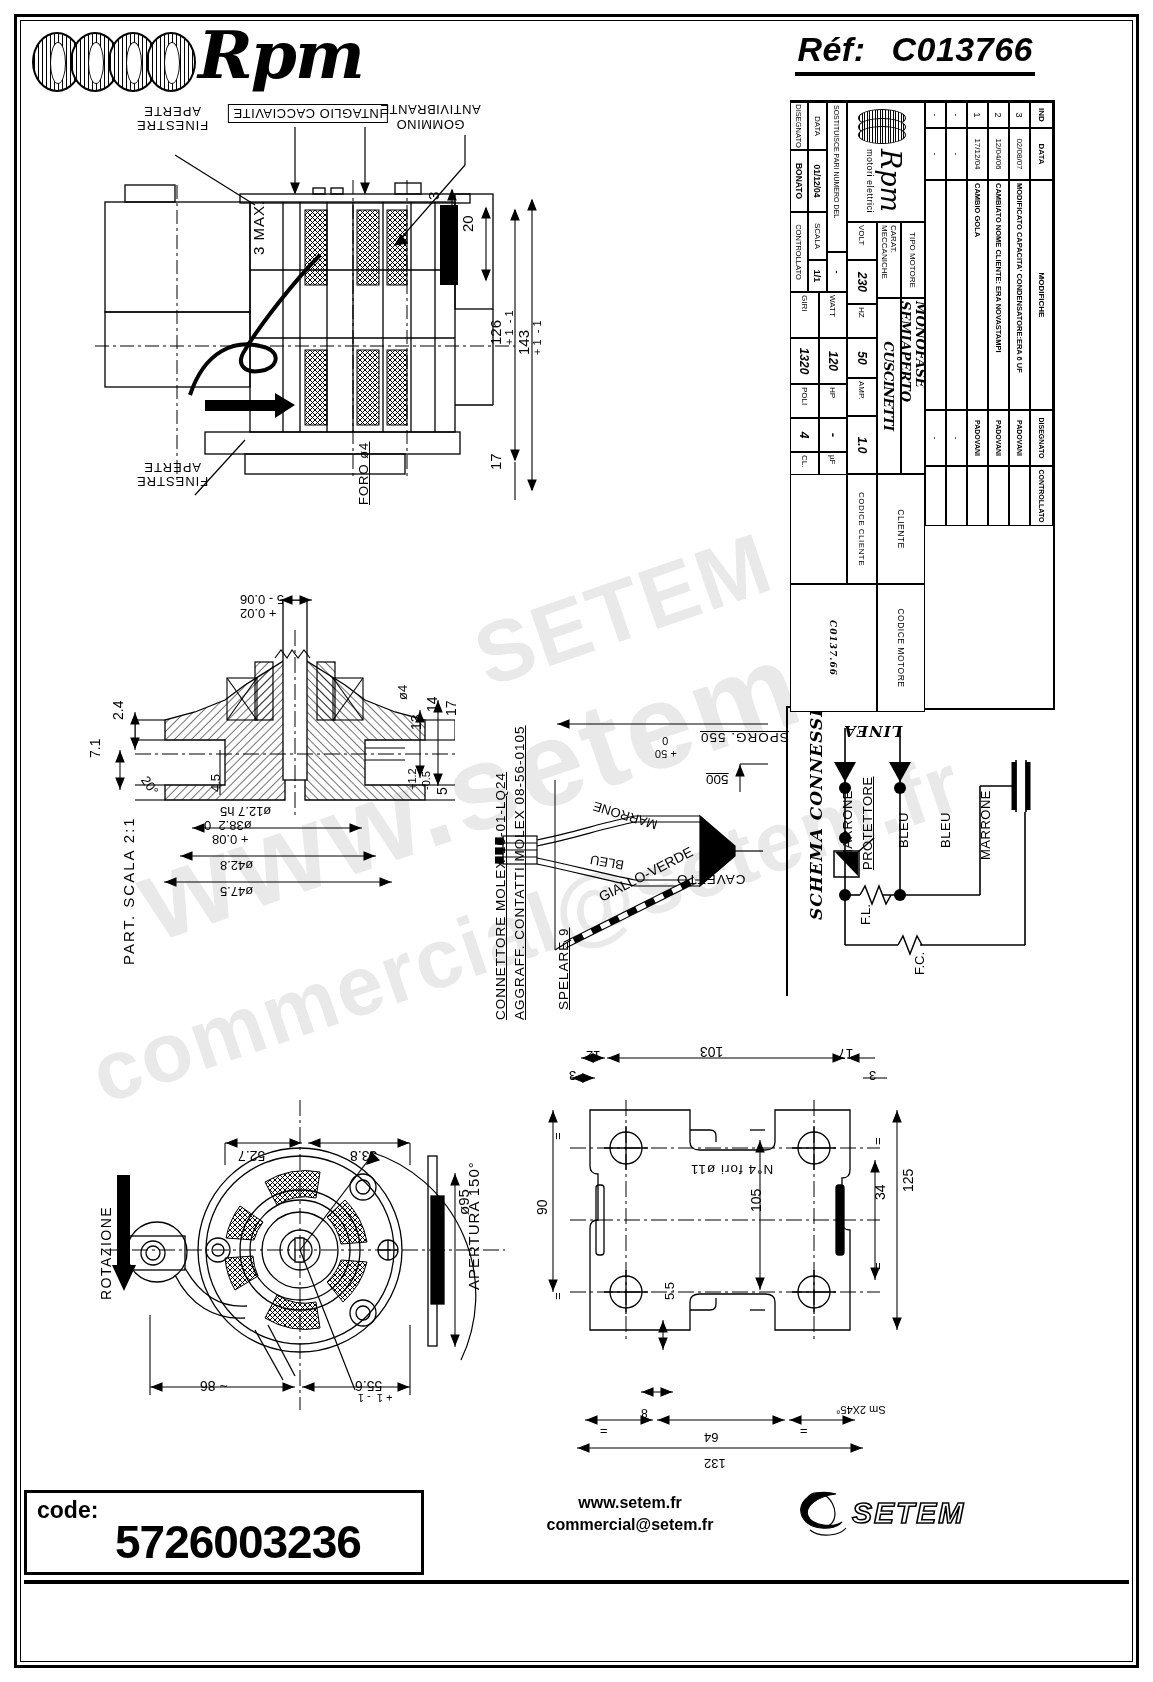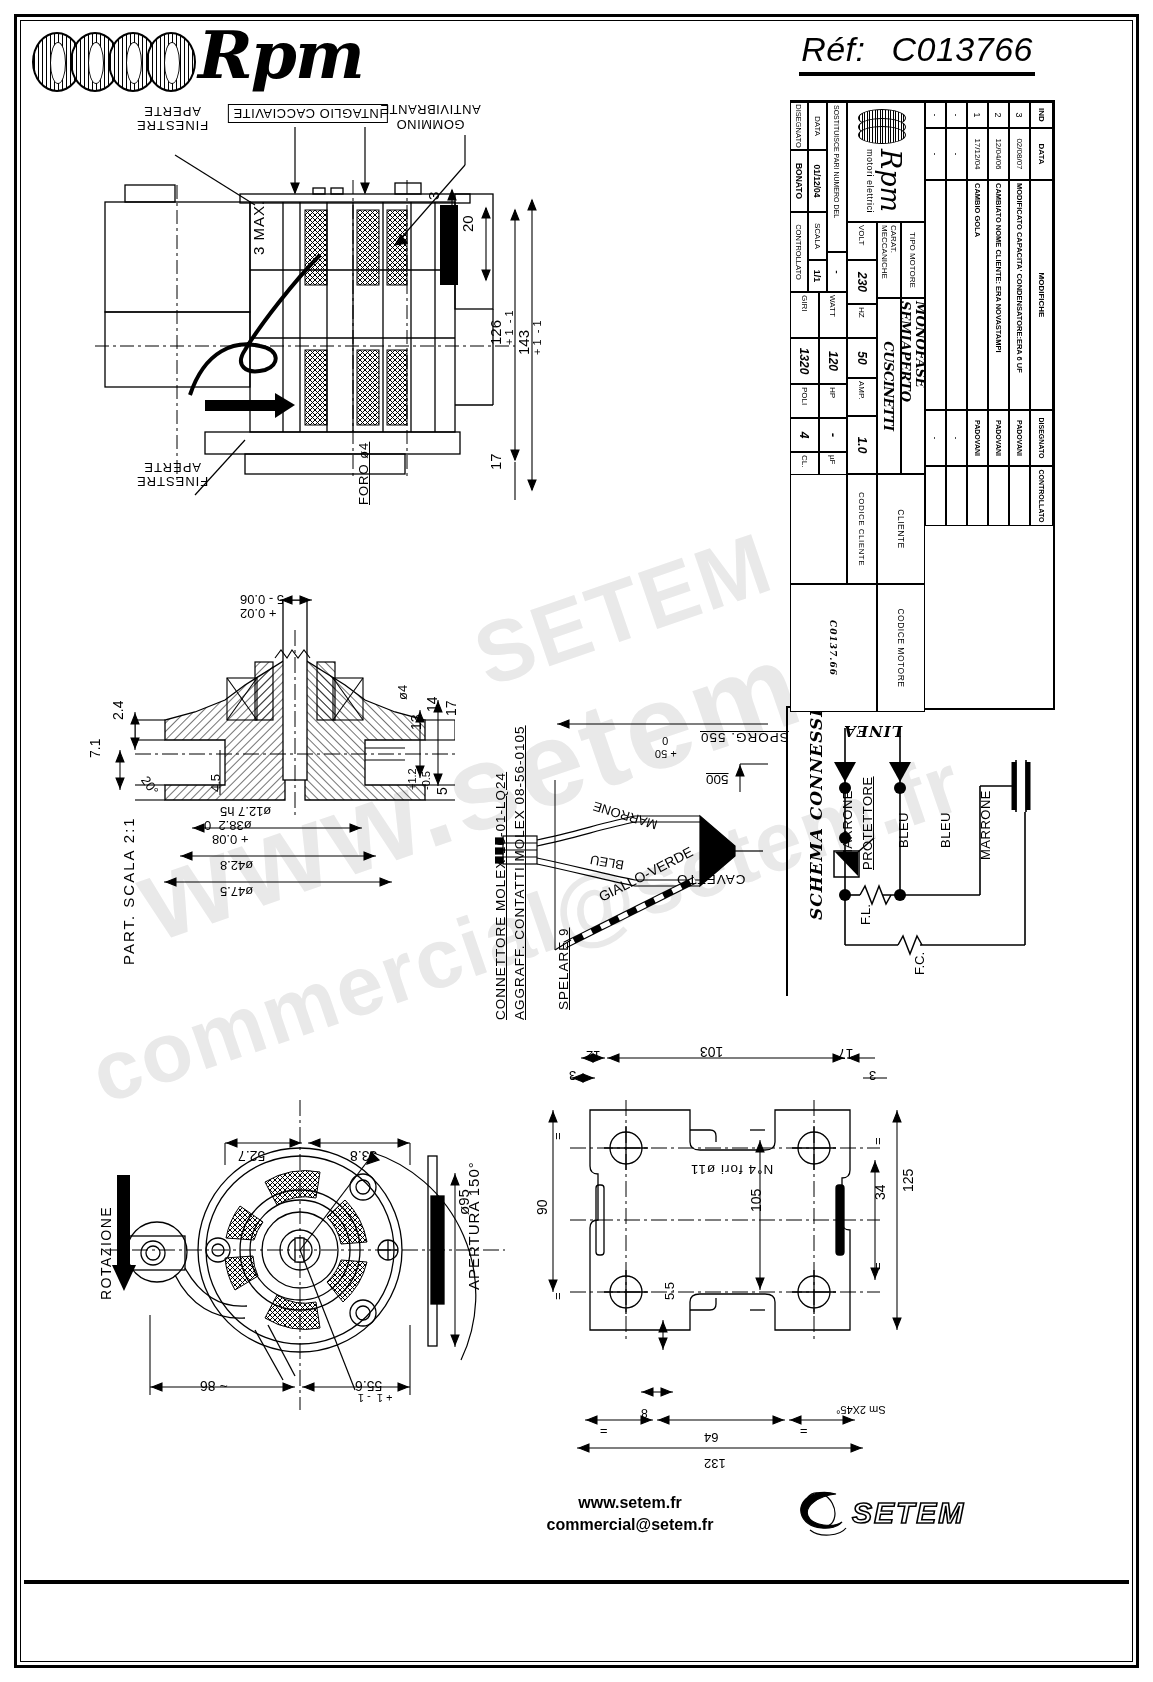--- a/index.html
+++ b/index.html
@@ -40,21 +40,21 @@
   .coil-in{position:absolute;top:8px;left:50%;margin-left:-7px;width:14px;height:40px;border:1.5px solid #000;border-radius:50%;background:#fff;}
   .rpm-word{
     position:absolute;left:166px;top:-6px;
     font-family:"DejaVu Serif", serif;
     font-style:italic;font-weight:700;font-size:66px;letter-spacing:-2px;
     line-height:70px;
   }
   .ref-block{position:absolute;right:118px;top:30px;text-align:right;}
   .ref-row{
     font-family:"Liberation Sans", sans-serif;
-    font-style:italic;font-weight:400;font-size:34px;letter-spacing:0.5px;
+    font-style:italic;font-weight:700;font-size:34px;letter-spacing:0.5px;
     border-bottom:4px solid #000;padding:0 2px 3px 2px;display:inline-block;
   }
   .ref-row .ref-label{margin-right:26px;}
   
   .t{position:absolute;font-family:"Liberation Sans", sans-serif;white-space:nowrap;}
   .rot180{transform:rotate(180deg);transform-origin:center center;}
   .rot90{transform:rotate(-90deg);transform-origin:left top;}
   .ul{text-decoration:underline;}
   .box-lab{border:1.4px solid #000;padding:1px 4px;}
   
@@ -789,20 +789,24 @@
     <div class="cell cl ital" style="left:440px;top:234px;width:40px;height:29px;font-size:12px;">1</div>
 
     <div class="cell cl" style="left:372px;top:128px;width:110px;height:48px;font-size:8.5px;letter-spacing:0.5px;">CLIENTE</div>
     <div class="cell cl" style="left:482px;top:128px;width:128px;height:48px;font-size:8.5px;letter-spacing:0.5px;">CODICE MOTORE</div>
     <div class="cell cl" style="left:372px;top:176px;width:110px;height:30px;font-size:8px;letter-spacing:0.5px;">CODICE CLIENTE</div>
     <div class="cell cl tb-big" style="left:482px;top:176px;width:128px;height:87px;">C0137.66</div>
     <div class="cell" style="left:372px;top:206px;width:110px;height:57px;"></div>
 
   </div>
 
+  <div class="code-box">
+    <div class="code-lbl">code:</div>
+    <div class="code-num">5726003236</div>
+  </div>
 
   <div class="setem-web">
     <div>www.setem.fr</div>
     <div>commercial@setem.fr</div>
   </div>
 
   <div class="setem-logo">
     <svg width="60" height="54" style="position:absolute;left:0;top:0;">
       <g fill="none" stroke="#000" stroke-width="1.2">
         <path d="M46,8 C22,2 6,16 12,30 C18,44 44,46 52,36 C44,42 22,40 18,30 C14,20 28,10 46,8 Z" fill="#000"></path>

